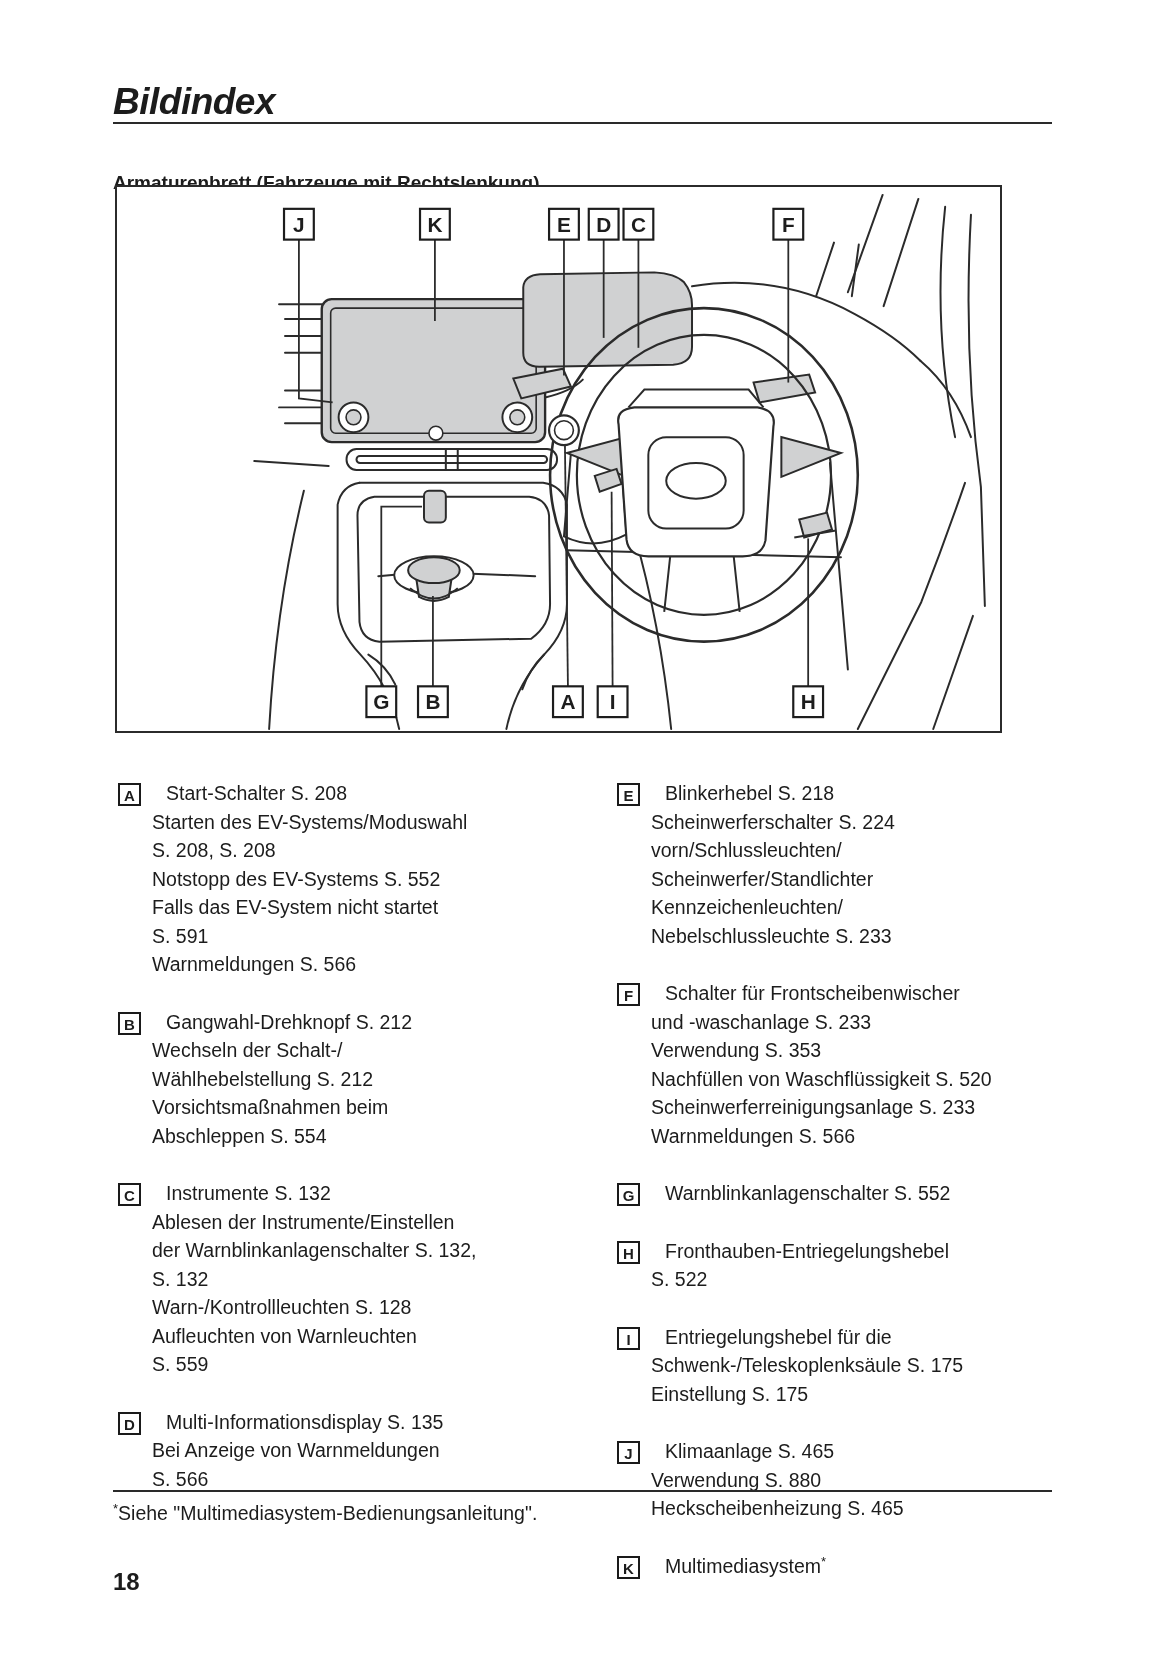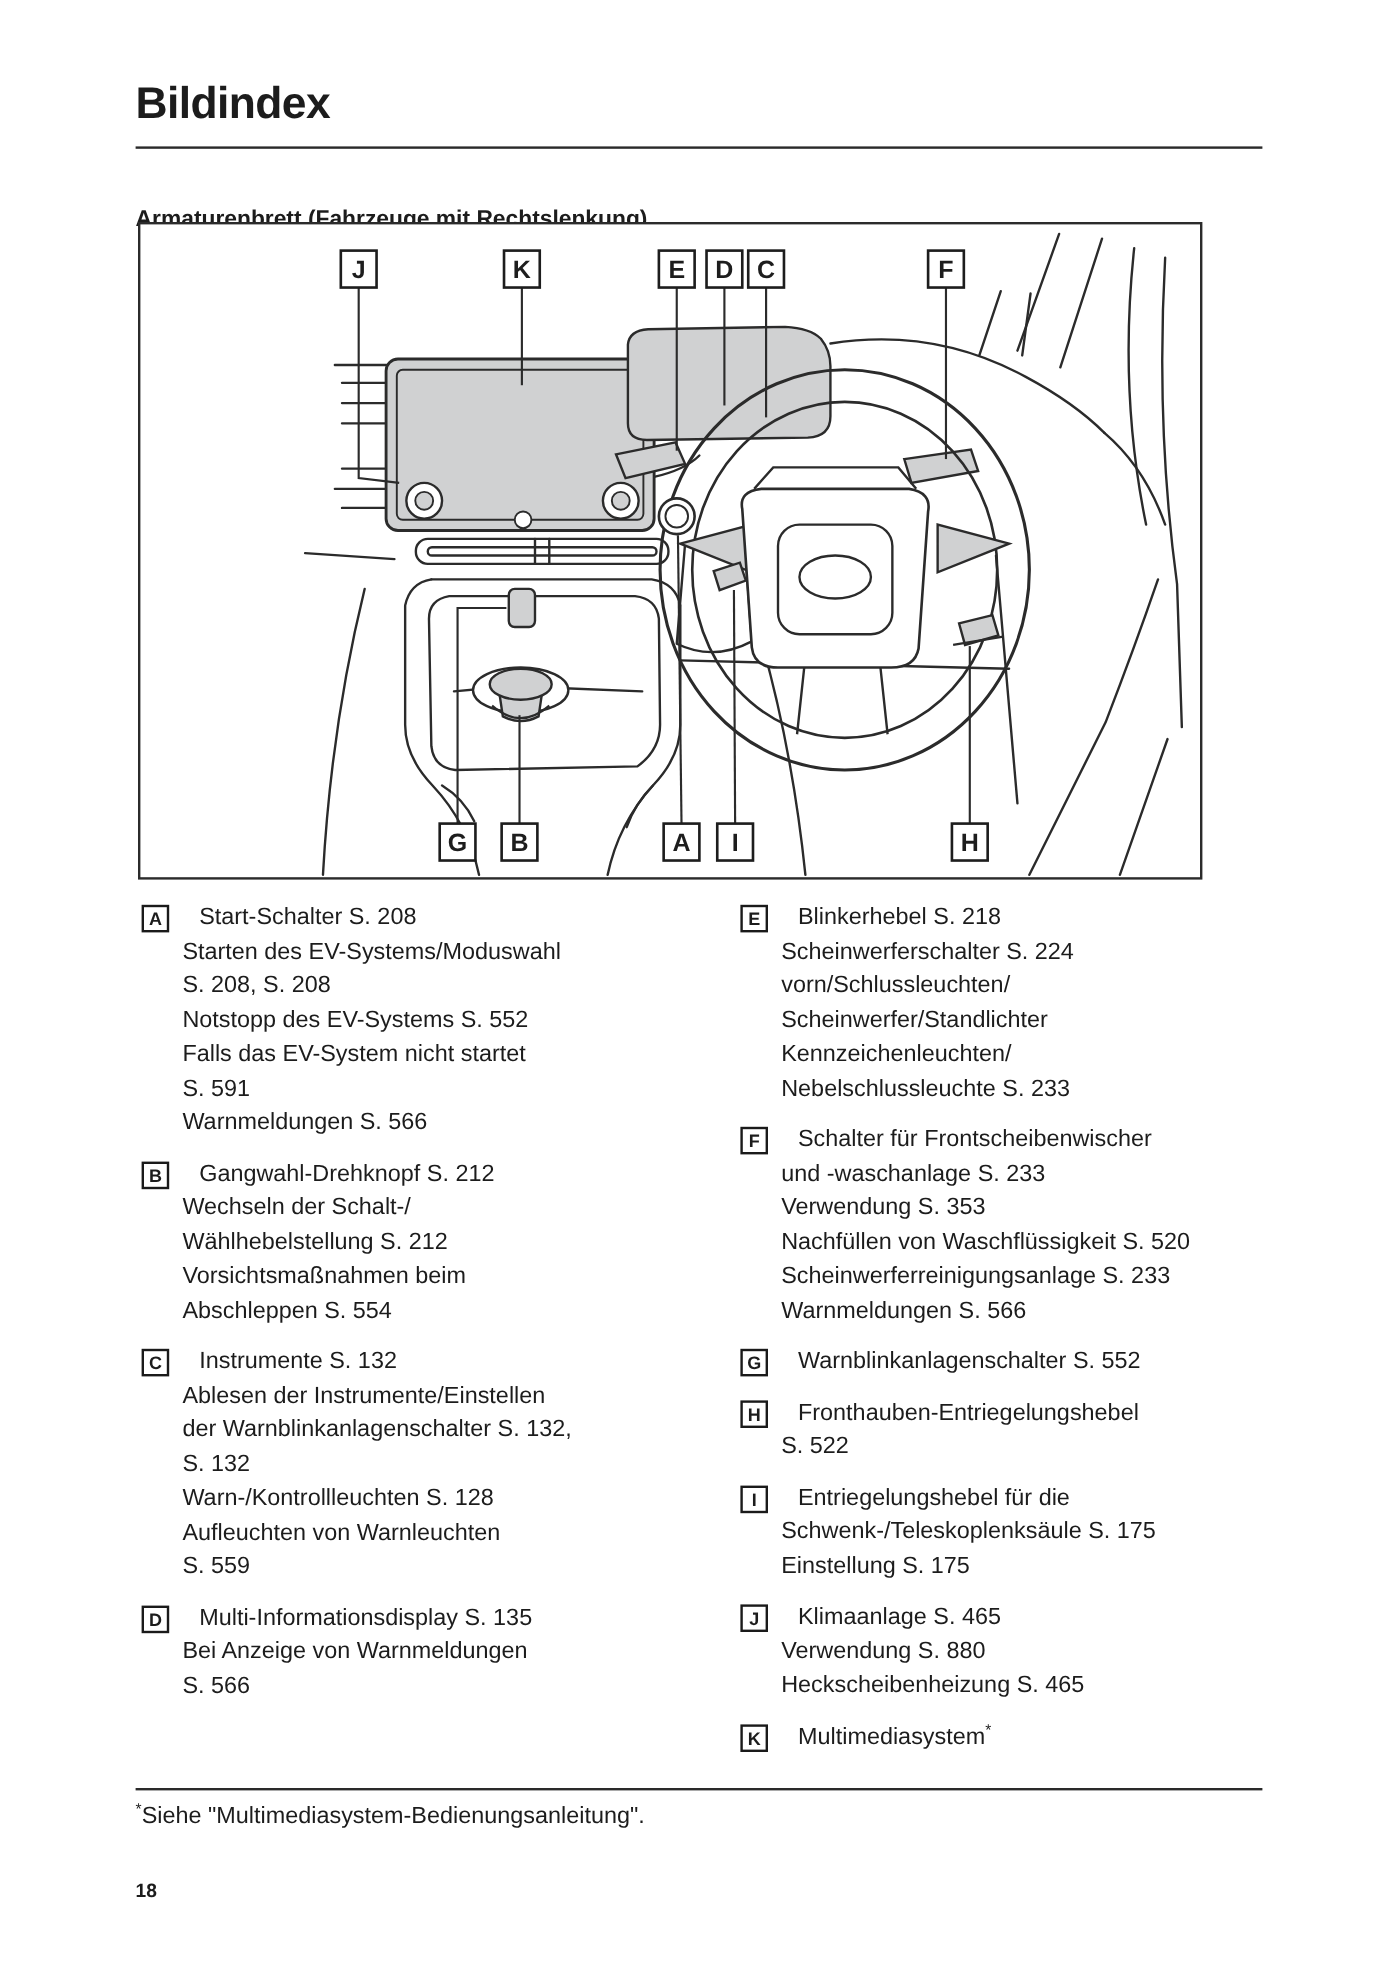--- a/index.html
+++ b/index.html
@@ -1,42 +1,42 @@
 <!DOCTYPE html>
 <html style="--line: #2b2b2b; --shade: #d0d1d2; --text: #1c1c1c;"><head>
 <meta charset="utf-8">
 <style>
   :root{ --line:#2b2b2b; --shade:#d0d1d2; --text:#1c1c1c; }
   html,body{margin:0;padding:0;}
   body{
     width:1165px;height:1653px;position:relative;background:#ffffff;
     font-family:"Liberation Sans", sans-serif;color:var(--text);overflow:hidden;
   }
-  .title{position:absolute;left:113px;top:40px;font-size:37px;font-weight:700;letter-spacing:-0.5px;}
+  .title{position:absolute;left:113px;top:56px;font-size:37px;font-weight:700;letter-spacing:-0.5px;font-style:italic;}
   .rule{position:absolute;left:113px;width:939px;height:2px;background:#2a2a2a;}
   .rule-top{top:122px;}
   .rule-foot{top:1490px;}
   .subtitle{position:absolute;left:113px;top:156px;font-size:19px;font-weight:700;}
   .diagram-frame{
     position:absolute;left:115px;top:185px;width:887px;height:548px;
     border:2.5px solid var(--line);box-sizing:border-box;background:#fff;
   }
   .diagram-frame svg{display:block;width:100%;height:100%;}
   .legend-col{position:absolute;top:750px;}
   .legend-left{left:118px;width:470px;}
   .legend-right{left:617px;width:470px;}
   .section{position:relative;padding-left:34px;margin-bottom:14px;font-size:19.5px;line-height:28.5px;white-space:nowrap;}
   .section .marker{
     position:absolute;left:0;top:4px;width:23px;height:23px;border:2px solid #1a1a1a;
     font-weight:700;font-size:15px;text-align:center;line-height:21px;background:#fff;box-sizing:border-box;
   }
-  .section .line.first{padding-left:14px;}
+  .section .line.first{padding-left:14px;margin-top:29px;}
   sup{font-size:13px;line-height:0;vertical-align:super;}
   .footnote{position:absolute;left:113px;top:1502px;font-size:19.5px;}
-  .page-num{position:absolute;left:113px;top:1568px;font-size:16px;font-weight:700;}
+  .page-num{position:absolute;left:113px;top:1568px;font-size:24px;font-weight:700;}
   .leader{fill:none;stroke:var(--line);stroke-width:1.8;}
   .callout-box{fill:#ffffff;stroke:#1d1d1d;stroke-width:2.2;}
   .callout-letter{font-family:"Liberation Sans",sans-serif;font-size:21px;font-weight:700;fill:#1d1d1d;text-anchor:middle;}
 </style>
 </head>
 <body>
 
 <h1 class="title">Bildindex</h1>
 <div class="rule rule-top"></div>
 <h2 class="subtitle">Armaturenbrett (Fahrzeuge mit Rechtslenkung)</h2>

